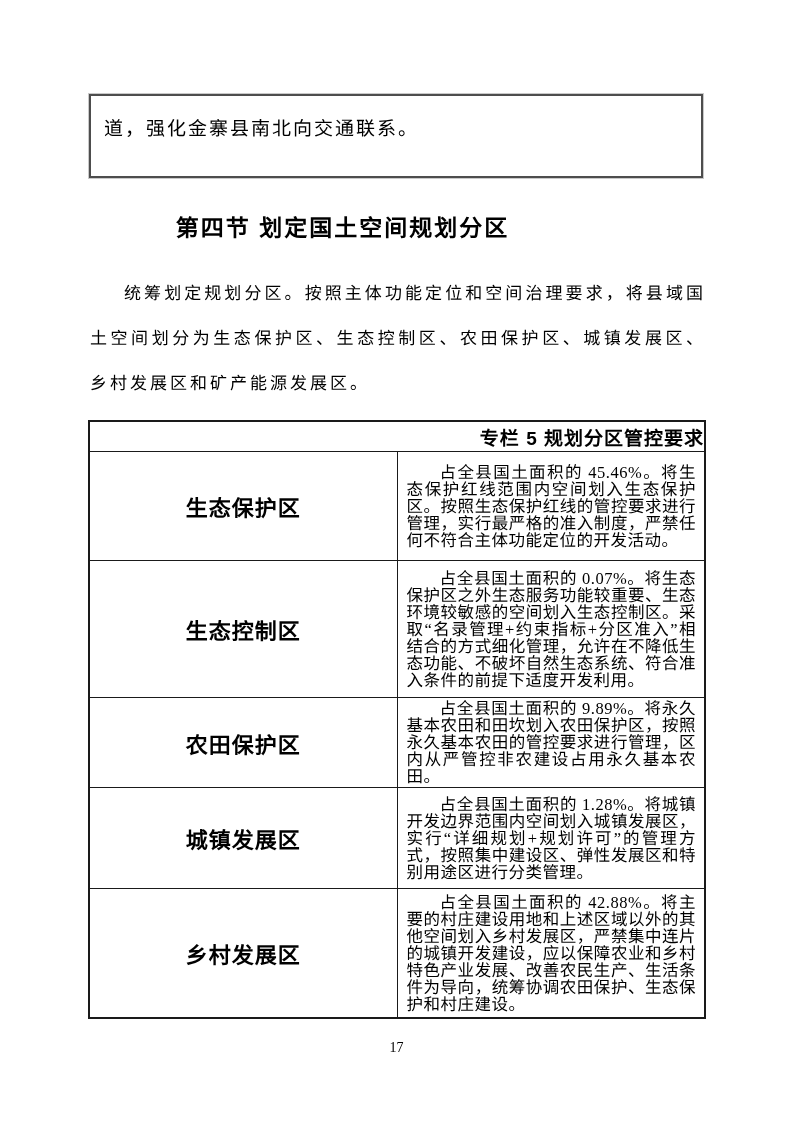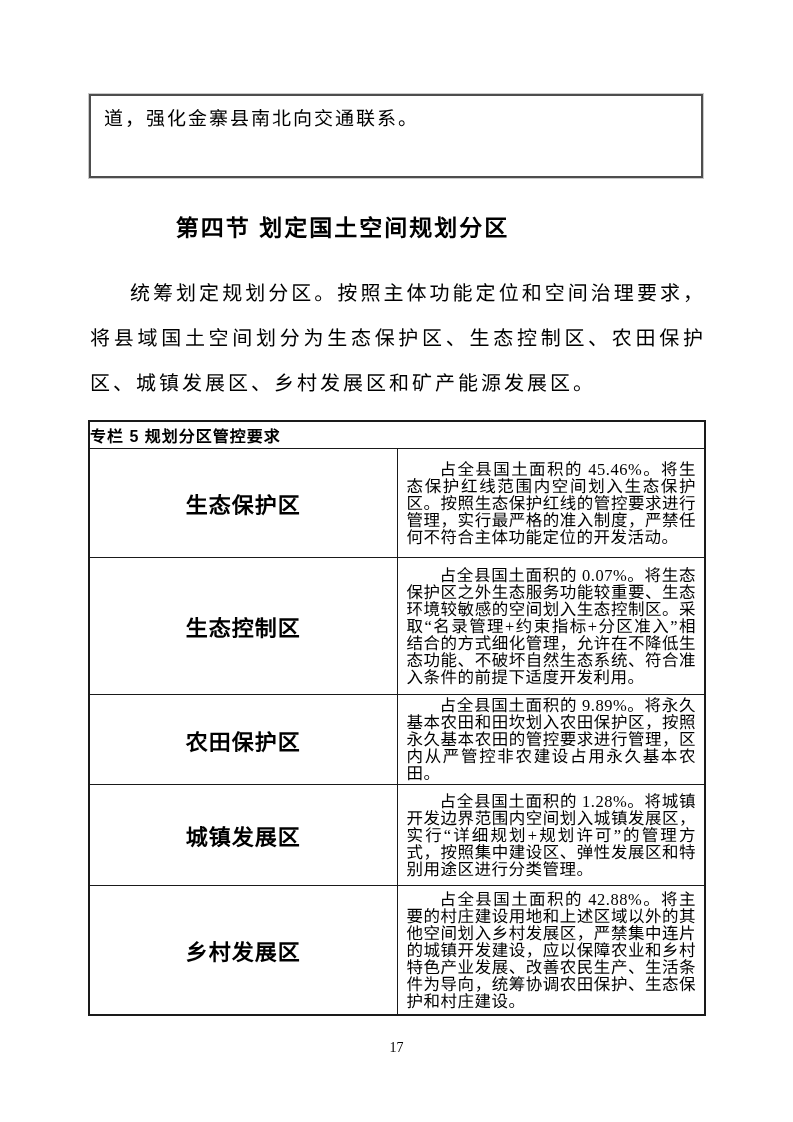--- a/index.html
+++ b/index.html
@@ -19,21 +19,21 @@
   
   .top-box {
     position: absolute;
     left: 89px;
     top: 94px;
     width: 614px;
     height: 84px;
     box-sizing: border-box;
     border: 2px solid #4d4d4d;
     outline: 1px solid #c9c9c9;
-    padding: 9px 13px;
+    padding: 19px 13px;
     font-size: 19px;
     line-height: 28px;
     letter-spacing: 2px;
   }
 
   
   .section-heading {
     position: absolute;
     left: 0;
     top: 209px;
@@ -44,21 +44,21 @@
     font-size: 23px;
     letter-spacing: 2px;
   }
 
   
   .intro-paragraph {
     position: absolute;
     left: 90px;
     top: 271px;
     width: 616px;
-    font-size: 20px;
+    font-size: 17px;
     line-height: 45px;
     letter-spacing: 3px;
     text-align: justify;
     text-indent: 2em;
   }
 
   
   table.zones {
     position: absolute;
     left: 88px;
@@ -67,25 +67,25 @@
     border-collapse: collapse;
     border: 2px solid #1a1a1a;
     table-layout: fixed;
   }
   table.zones th,
   table.zones td {
     border: 1px solid #1a1a1a;
   }
   .table-title-cell {
     height: 24px;
-    text-align: left;
+    text-align: right;
     vertical-align: middle;
     font-family: "Liberation Sans", sans-serif;
     font-weight: bold;
-    font-size: 16px;
+    font-size: 19px;
     letter-spacing: 1px;
     padding: 1px 0;
   }
   .zone-label-cell {
     width: 110px;
     text-align: center;
     vertical-align: middle;
     font-family: "Liberation Sans", sans-serif;
     font-weight: bold;
     font-size: 22px;

